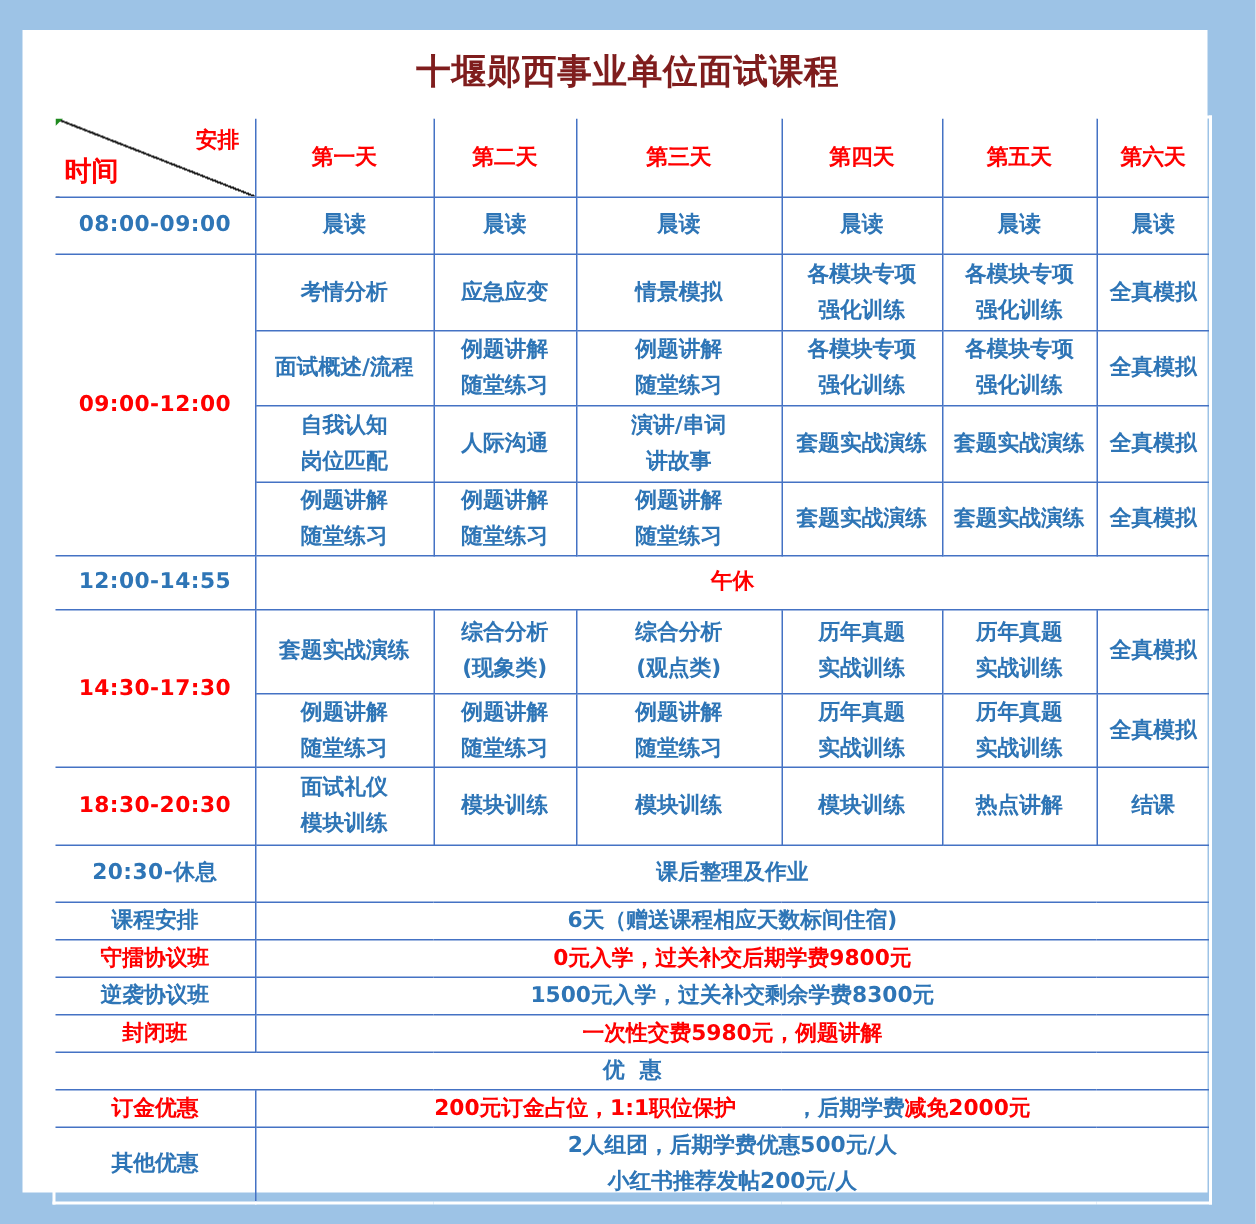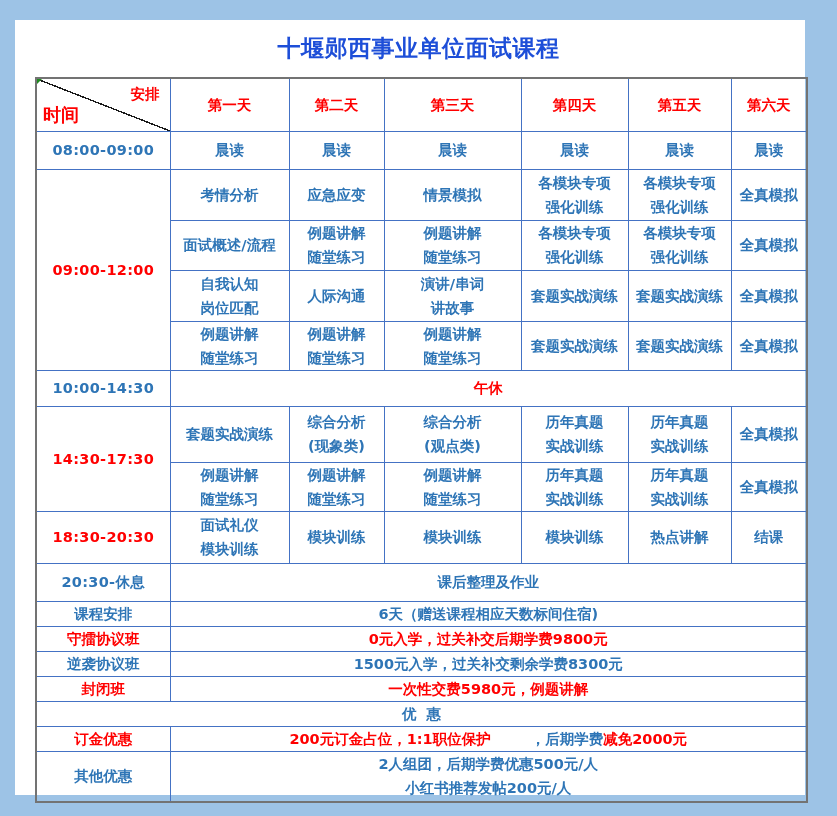--- a/index.html
+++ b/index.html
@@ -16,31 +16,31 @@
       width: 790px; height: 775px;
       background: #ffffff;
     }
     .title {
       position: absolute;
       left: 0; top: 20px;
       width: 837px;
       text-align: center;
       font-size: 23px;
       font-weight: bold;
-      color: #1d4ed8;
+      color: #7f1d1d;
       line-height: 57px;
       letter-spacing: 0.5px;
     }
     table.sched {
       position: absolute;
       left: 35px; top: 77px;
       width: 771px;
       border-collapse: collapse;
       table-layout: fixed;
-      border: 2px solid #737373;
+      border: 2px solid #ffffff;
     }
     table.sched td {
       border: 1px solid #4472c4;
       text-align: center;
       vertical-align: middle;
       color: #2e75b6;
       font-weight: bold;
       font-size: 14.5px;
       line-height: 24px;
       padding: 0;
@@ -203,21 +203,21 @@
         </td>
     <td>
           <div>套题实战演练</div>
         </td>
     <td>
           <div>全真模拟</div>
         </td>
   </tr>
 
   <tr style="height:36px">
-    <td class="timecell">10:00-14:30</td>
+    <td class="timecell">12:00-14:55</td>
     <td colspan="6" class="red">午休</td>
   </tr>
 
   <tr style="height:56px">
     <td class="timecell red" rowspan="2">14:30-17:30</td>
     <td>
           <div>套题实战演练</div>
         </td>
     <td>
           <div>综合分析</div>

